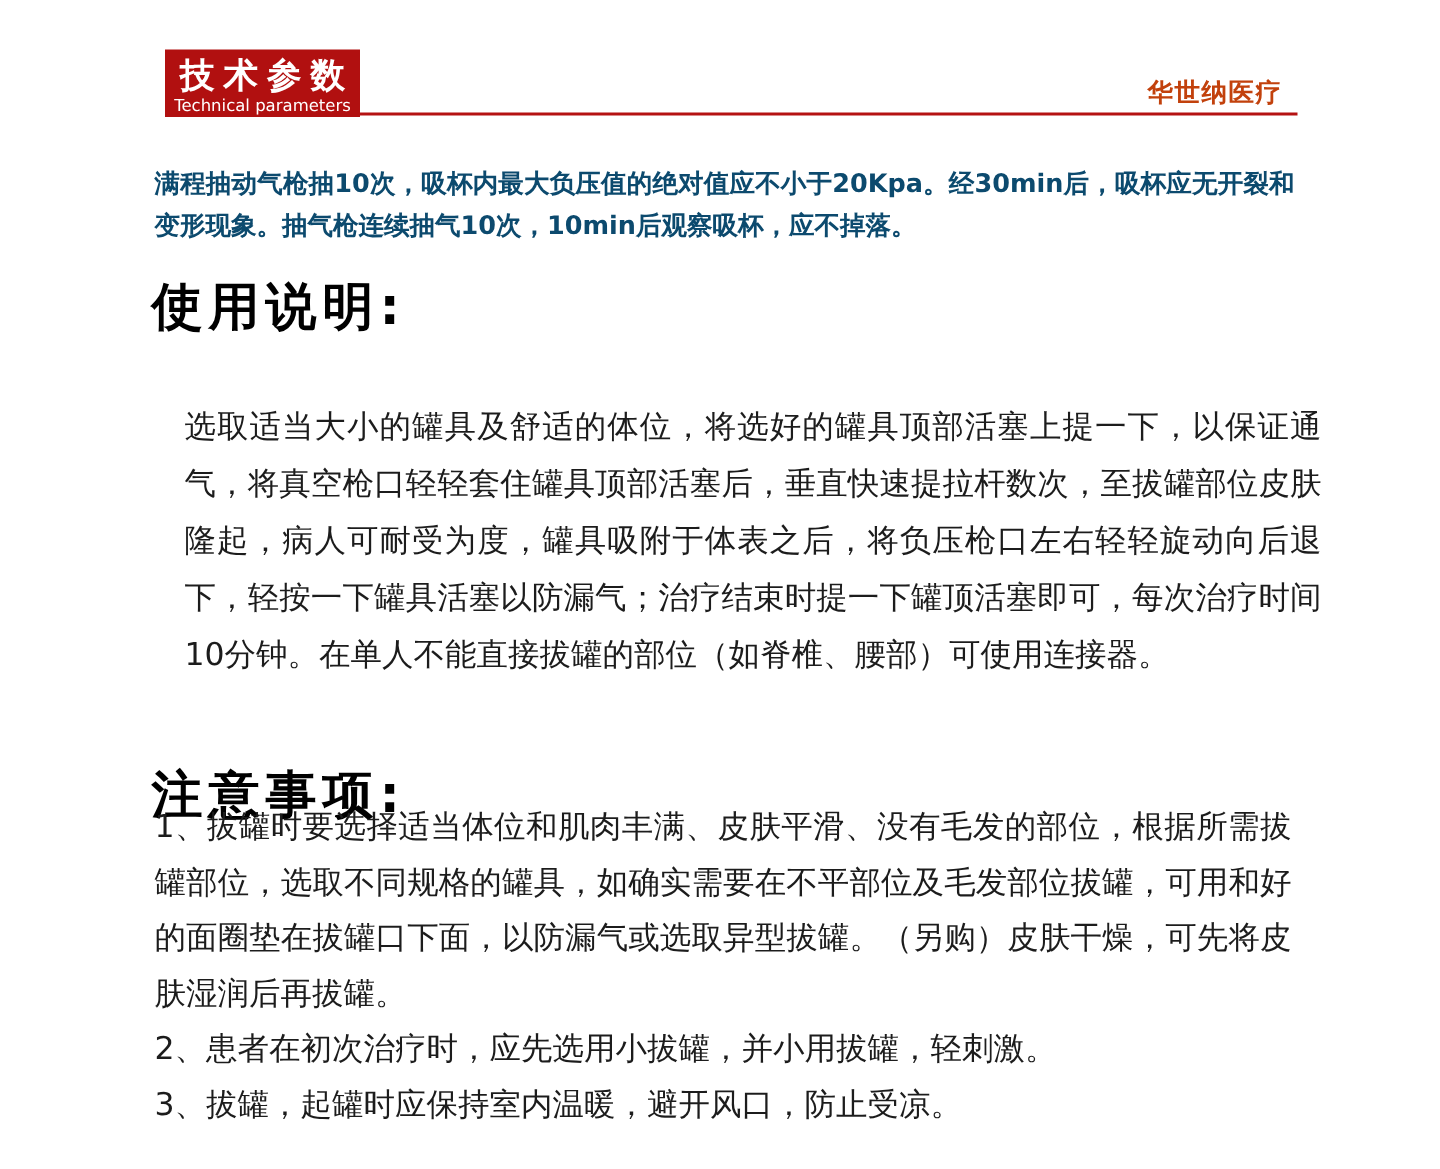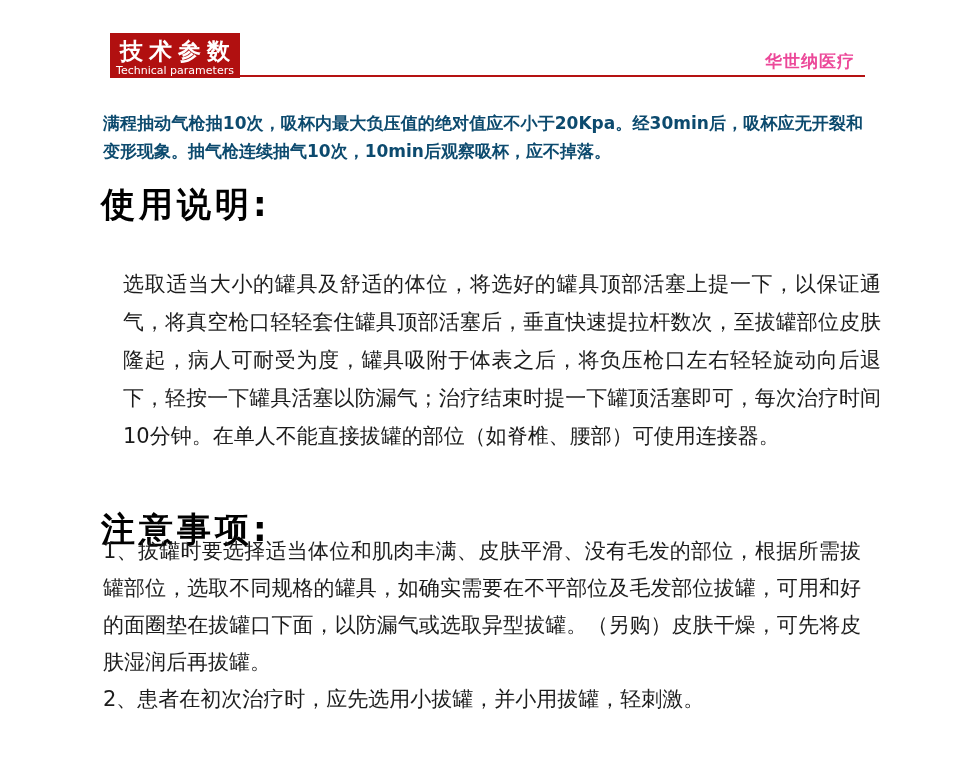--- a/index.html
+++ b/index.html
@@ -58,21 +58,21 @@
     width: 625px;
     height: 2px;
     background: #b51212;
   }
   .brand {
     position: absolute;
     right: 105px;
     top: 50px;
     font-size: 17px;
     font-weight: bold;
-    color: #ec4899;
+    color: #c2410c;
     letter-spacing: 1px;
     white-space: nowrap;
   }
 
   
   .tech-paragraph {
     position: absolute;
     left: 103px;
     top: 92px;
     width: 760px;
@@ -142,15 +142,16 @@
 
   <div class="section-heading heading-usage">使用说明:</div>
 
   <p class="body-text usage-body">选取适当大小的罐具及舒适的体位，将选好的罐具顶部活塞上提一下，以保证通气，将真空枪口轻轻套住罐具顶部活塞后，垂直快速提拉杆数次，至拔罐部位皮肤隆起，病人可耐受为度，罐具吸附于体表之后，将负压枪口左右轻轻旋动向后退下，轻按一下罐具活塞以防漏气；治疗结束时提一下罐顶活塞即可，每次治疗时间10分钟。在单人不能直接拔罐的部位（如脊椎、腰部）可使用连接器。</p>
 
   <div class="section-heading heading-notice">注意事项:</div>
 
   <div class="notice-list">
     <p class="notice-item">1、拔罐时要选择适当体位和肌肉丰满、皮肤平滑、没有毛发的部位，根据所需拔罐部位，选取不同规格的罐具，如确实需要在不平部位及毛发部位拔罐，可用和好的面圈垫在拔罐口下面，以防漏气或选取异型拔罐。（另购）皮肤干燥，可先将皮肤湿润后再拔罐。</p>
     <p class="notice-item">2、患者在初次治疗时，应先选用小拔罐，并小用拔罐，轻刺激。</p>
+    <p class="notice-item">3、拔罐，起罐时应保持室内温暖，避开风口，防止受凉。</p>
   </div>
 
 </div>
 
 </body></html>

